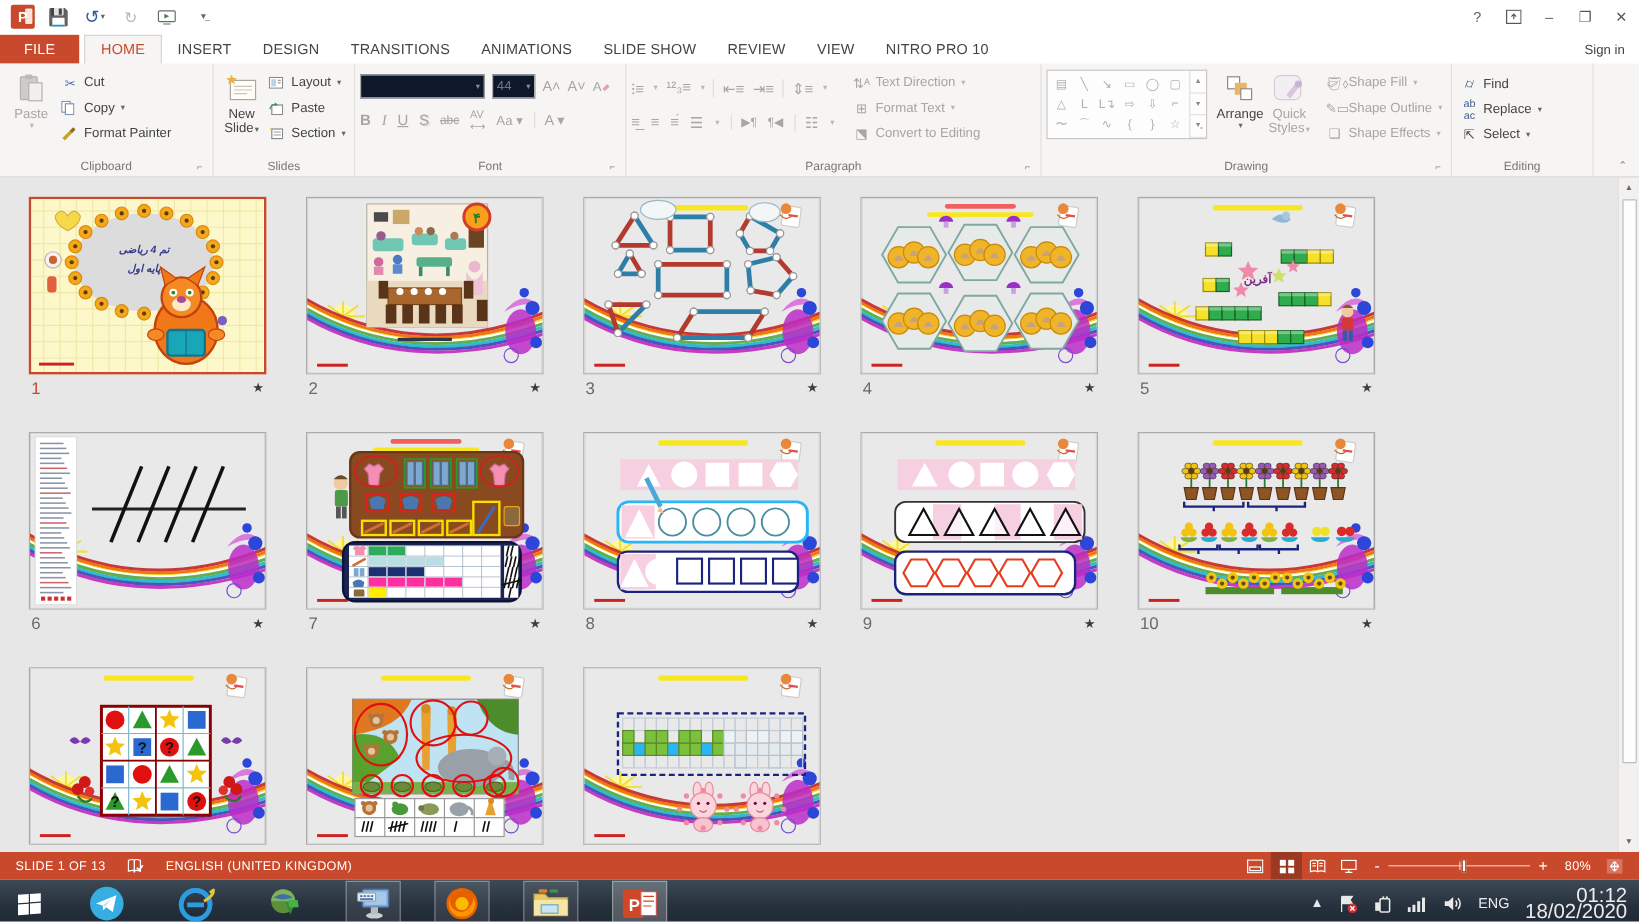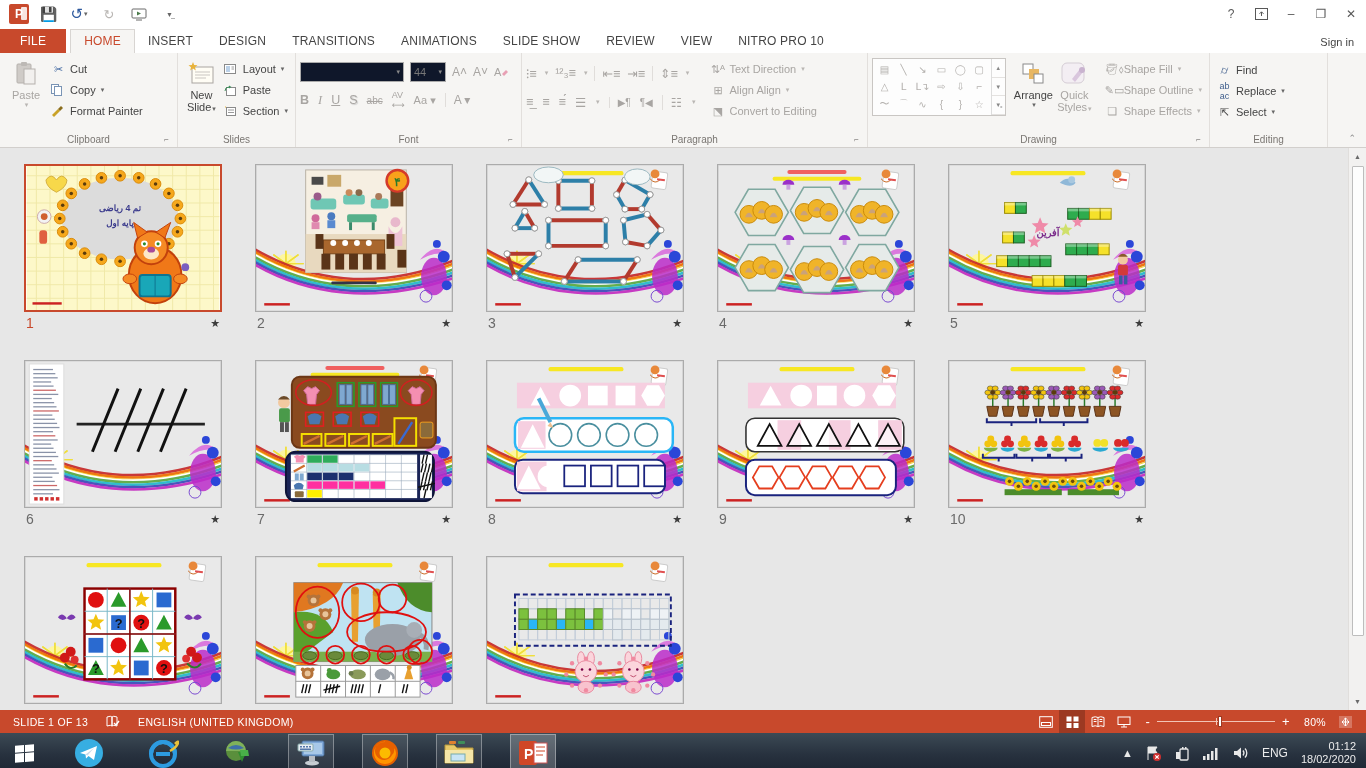--- a/index.html
+++ b/index.html
@@ -50,21 +50,21 @@
   .sg-cell { display:flex; align-items:center; justify-content:center; color:#B3B0AD; font-size:10px; }
   .sg-scroll { width:14px; border-left:1px solid #DDD; display:flex; flex-direction:column; }
   .sg-scroll div { flex:1; display:flex; align-items:center; justify-content:center; font-size:6px; color:#888; border-bottom:1px solid #E4E2E0; }
   .collapse-chevron { position:absolute; right:10px; bottom:4px; color:#8a8a8a; font-size:9px; }
 
   
   .sorter { height:562px; background:#E7E7E7; position:relative; overflow:hidden; }
   .grid-wrap { padding:16px 40px 0 24px; display:flex; flex-wrap:wrap; column-gap:33px; row-gap:26px; width:1190px; }
   .thumb-card { width:198px; }
   .thumb-frame { width:198px; height:148px; background:#fff; border:1px solid #ABABAB; position:relative; }
-  .thumb-card.selected .thumb-frame { border:2px solid #C8492C; }
+  .thumb-card.selected .thumb-frame { border:2px solid #C8492C;font-style:italic; }
   .thumb-frame svg { display:block; width:100%; height:100%; }
   .thumb-meta { display:flex; justify-content:space-between; align-items:center; height:22px; padding:0 2px; }
   .slide-num { font-size:14px; color:#6a6a6a; }
   .thumb-card.selected .slide-num { color:#C8492C; }
   .anim-star { font-size:11px; color:#3d3d3d; }
   .vscroll { position:absolute; top:0; right:0; bottom:0; width:18px; background:#F2F1F0; border-left:1px solid #E0DEDC; display:flex; flex-direction:column; align-items:center; }
   .vs-arrow { width:18px; height:17px; display:flex; align-items:center; justify-content:center; font-size:7px; color:#6a6a6a; }
   .vs-thumb { width:12px; flex:0 0 470px; background:#FDFDFD; border:1px solid #BDBDBD; border-radius:1px; margin-top:1px; }
   .vs-spacer { flex:1; }
 
@@ -87,21 +87,21 @@
   .tb-start { width:48px; height:40px; display:flex; align-items:center; justify-content:center; }
   .win-logo { width:19px; height:17px; display:grid; grid-template-columns:9px 9px; grid-template-rows:7px 9px; gap:1px; transform:skewY(-4deg); }
   .win-logo div { background:#fff; }
   .tb-icons { display:flex; align-items:center; gap:28px; margin-left:18px; }
   .tb-app { width:46px; height:40px; display:flex; align-items:center; justify-content:center; position:relative; }
   .tb-app.open { border:1px solid rgba(255,255,255,0.35); background:rgba(255,255,255,0.08); height:38px; }
   .tb-app.active { background:rgba(255,255,255,0.22); }
   .tray { margin-left:auto; display:flex; align-items:center; gap:13px; padding-right:10px; color:#ECECEC; }
   .tray-ico { font-size:11px; color:#E8E8E8; }
   .tray-lang { font-size:12px; }
-  .tray-clock { font-size:11px; text-align:right; line-height:13px; }
+  .tray-clock { font-size:17px; text-align:right; line-height:13px; }
 
   .ico-svg { display:block; }
 </style>
 </head>
 <body>
 
 <div class="titlebar">
   <div class="qat">
     <div class="qat-btn">
         <div class="ppt-logo">P</div>
@@ -316,21 +316,21 @@
         </div>
       </div>
       <div class="col" style="margin-left:12px">
         <div class="sbtn off">
             <span class="si">⇅ᴬ</span>
             <span>Text Direction</span>
             <span class="mini-caret dis">▾</span>
           </div>
         <div class="sbtn off">
             <span class="si">⊞</span>
-            <span>Align Align</span>
+            <span>Format Text</span>
             <span class="mini-caret dis">▾</span>
           </div>
         <div class="sbtn off">
             <span class="si">⬔</span>
             <span>Convert to Editing</span>
           </div>
       </div>
     </div>
     <div class="grp-label">Paragraph</div>
     <div class="launcher">⌐</div>

